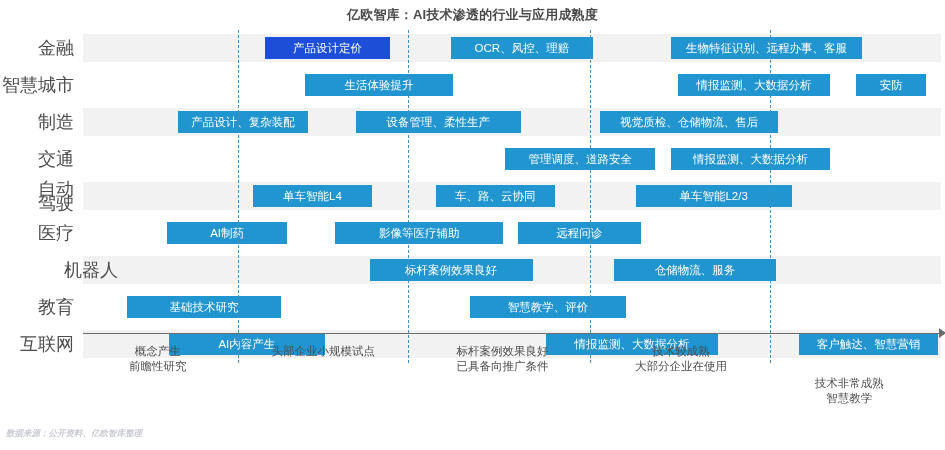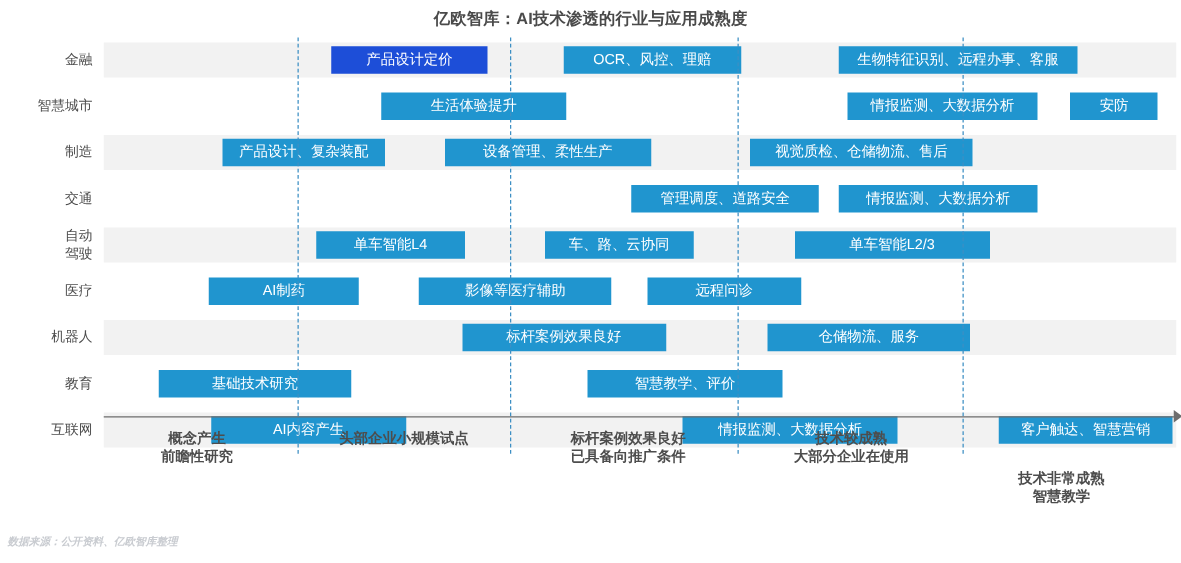--- a/index.html
+++ b/index.html
@@ -31,21 +31,21 @@
     left: 83px;
     width: 858px;
     height: 28px;
   }
   .row.stripe { background: #f2f2f2; }
   .row.plain  { background: #ffffff; }
   .row-label {
     position: absolute;
     left: 0; width: 74px;
     text-align: right;
-    font-size: 11px;
+    font-size: 18px;
     color: #4d4d4d;
     line-height: 14px;
   }
   .row-label span { display: block; }
   .bar {
     position: absolute;
     height: 22px;
     top: 3px;
     background: #2095cf;
     color: #ffffff;
@@ -74,21 +74,21 @@
     width: 0; height: 0;
     border-top: 5px solid transparent;
     border-bottom: 5px solid transparent;
     border-left: 7px solid #6d6d6d;
   }
   .stage {
     position: absolute;
     top: 344px;
     text-align: center;
     font-size: 11.5px;
-    font-weight: bold;
+    font-weight: normal;
     color: #4d4d4d;
     line-height: 15px;
   }
   .stage span { display: block; }
   #footer {
     position: absolute;
     left: 6px; bottom: 10px;
     font-size: 8.5px;
     font-style: italic;
     font-weight: bold;
@@ -134,24 +134,24 @@
       <span>驾驶</span>
     </div>
     <div class="bar" style="left: 252.884px; width: 119.262px; top: 155px; background: rgb(32, 149, 207);">单车智能L4</div>
     <div class="bar" style="left: 435.638px; width: 119.262px; top: 155px; background: rgb(32, 149, 207);">车、路、云协同</div>
     <div class="bar" style="left: 635.552px; width: 156.156px; top: 155px; background: rgb(32, 149, 207);">单车智能L2/3</div>
     <div class="row plain" style="top: 189px;"></div>
     <div class="row-label" style="top: 196px;">
       <span>医疗</span>
     </div>
     <div class="bar" style="left: 167.084px; width: 120.12px; top: 192px; background: rgb(32, 149, 207);">AI制药</div>
-    <div class="bar" style="left: 335.252px; width: 154px; top: 192px; background: rgb(32, 149, 207);">影像等医疗辅助</div>
+    <div class="bar" style="left: 335.252px; width: 168px; top: 192px; background: rgb(32, 149, 207);">影像等医疗辅助</div>
     <div class="bar" style="left: 518.006px; width: 122.694px; top: 192px; background: rgb(32, 149, 207);">远程问诊</div>
     <div class="row stripe" style="top: 226px;"></div>
-    <div class="row-label" style="top: 233px;">
+    <div class="row-label" style="top: 233px; padding-left: 44px;">
       <span>机器人</span>
     </div>
     <div class="bar" style="left: 369.572px; width: 163.02px; top: 229px; background: rgb(32, 149, 207);">标杆案例效果良好</div>
     <div class="bar" style="left: 614.102px; width: 162px; top: 229px; background: rgb(32, 149, 207);">仓储物流、服务</div>
     <div class="row plain" style="top: 263px;"></div>
     <div class="row-label" style="top: 270px;">
       <span>教育</span>
     </div>
     <div class="bar" style="left: 126.758px; width: 154.44px; top: 266px; background: rgb(32, 149, 207);">基础技术研究</div>
     <div class="bar" style="left: 469.958px; width: 156.156px; top: 266px; background: rgb(32, 149, 207);">智慧教学、评价</div>

